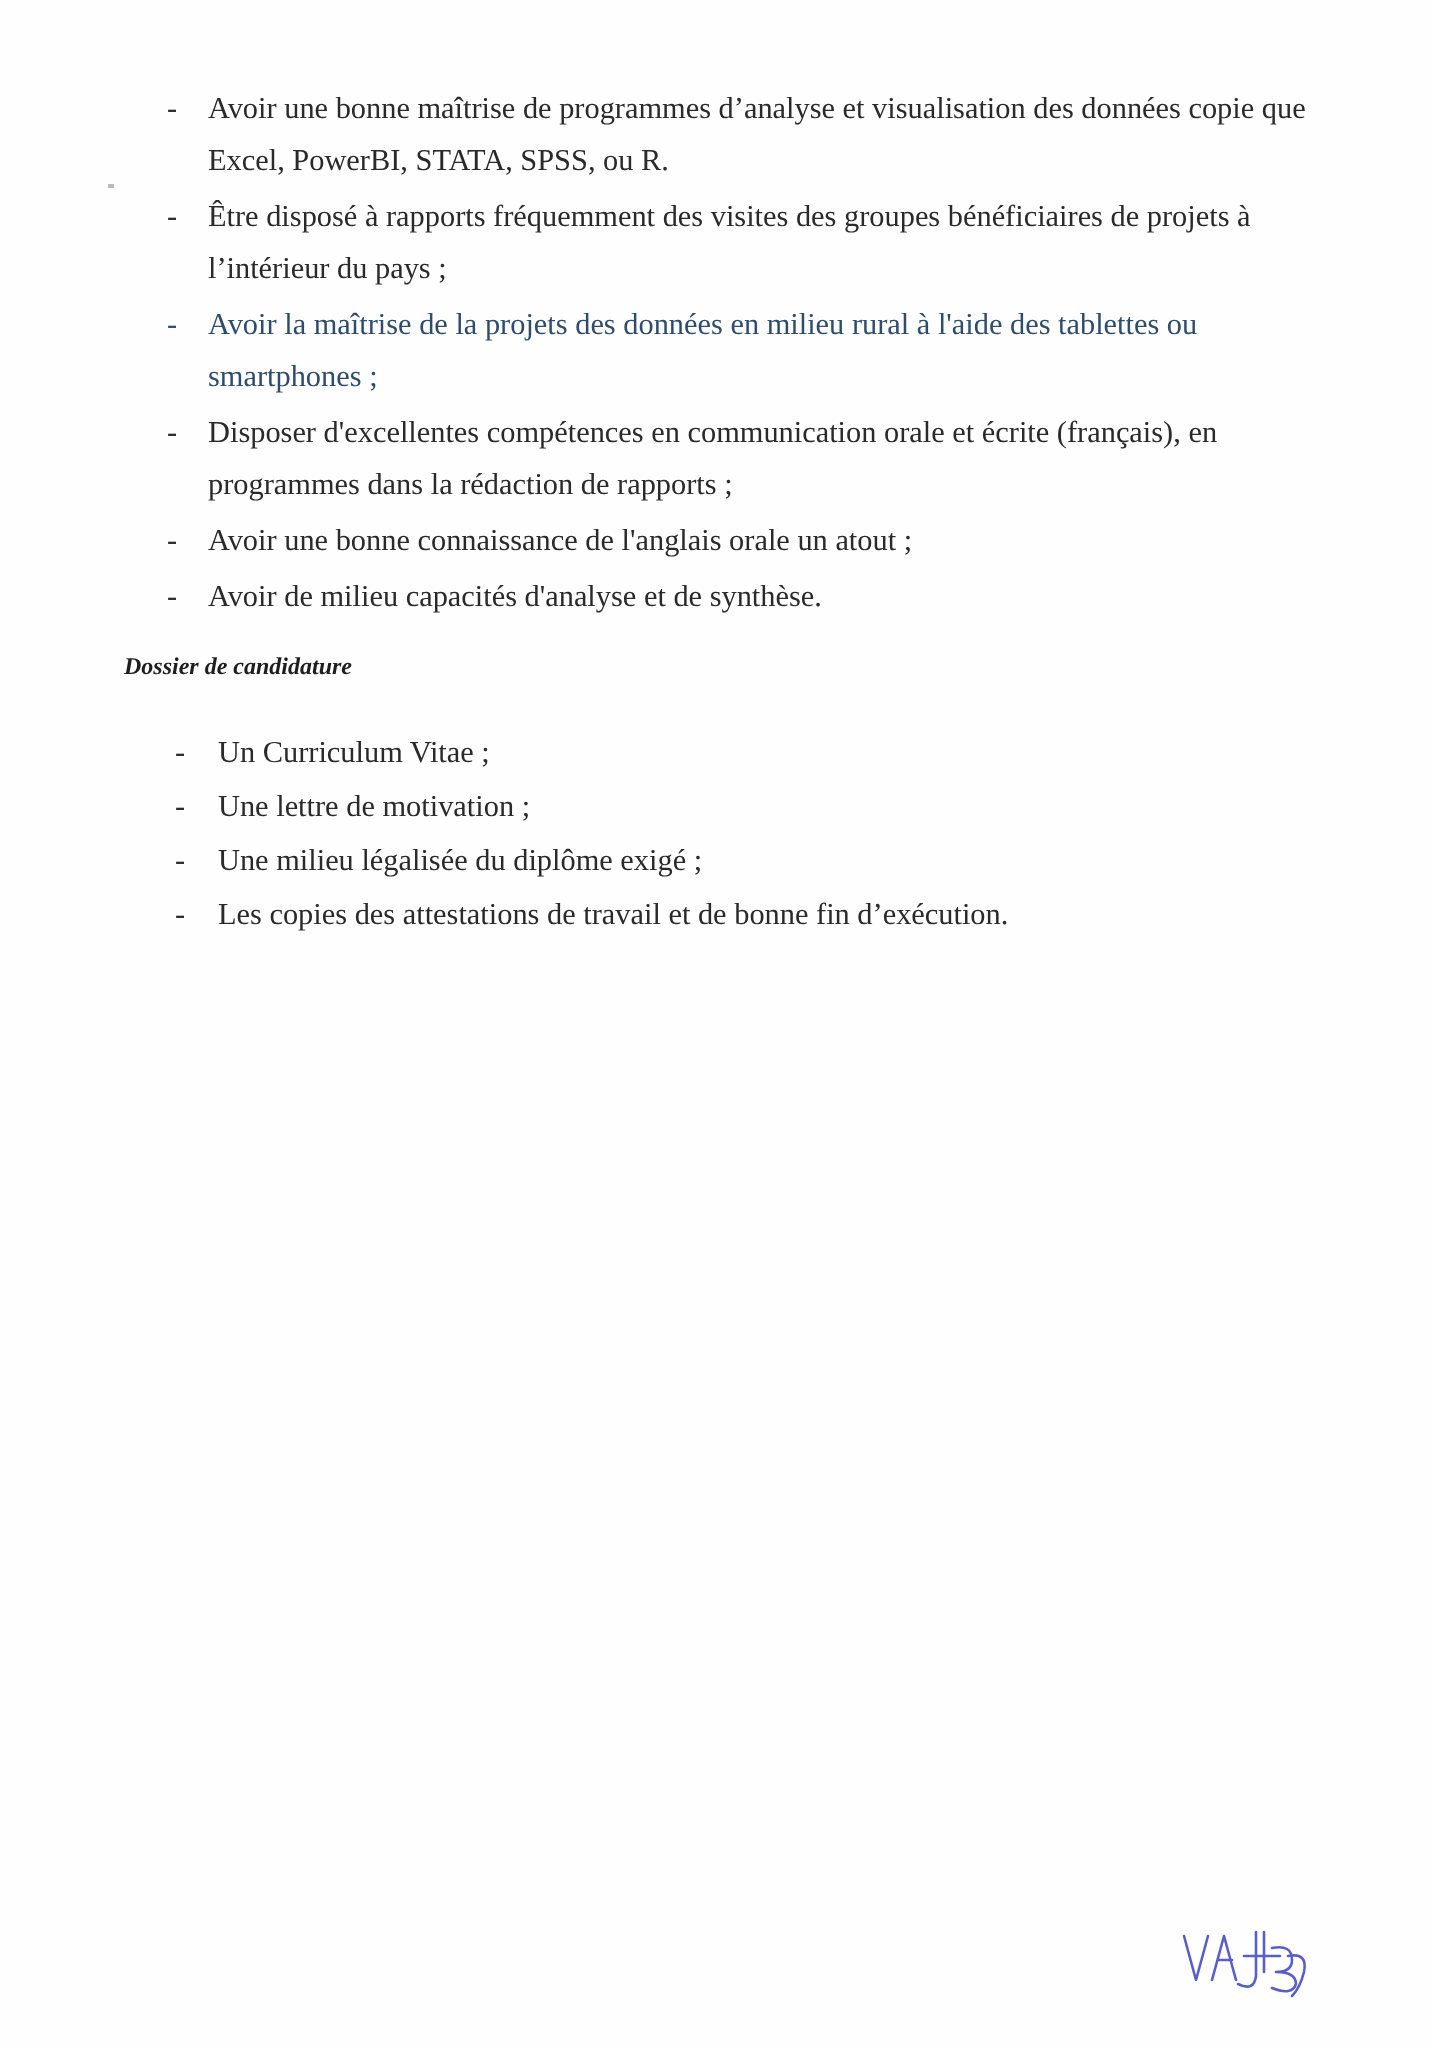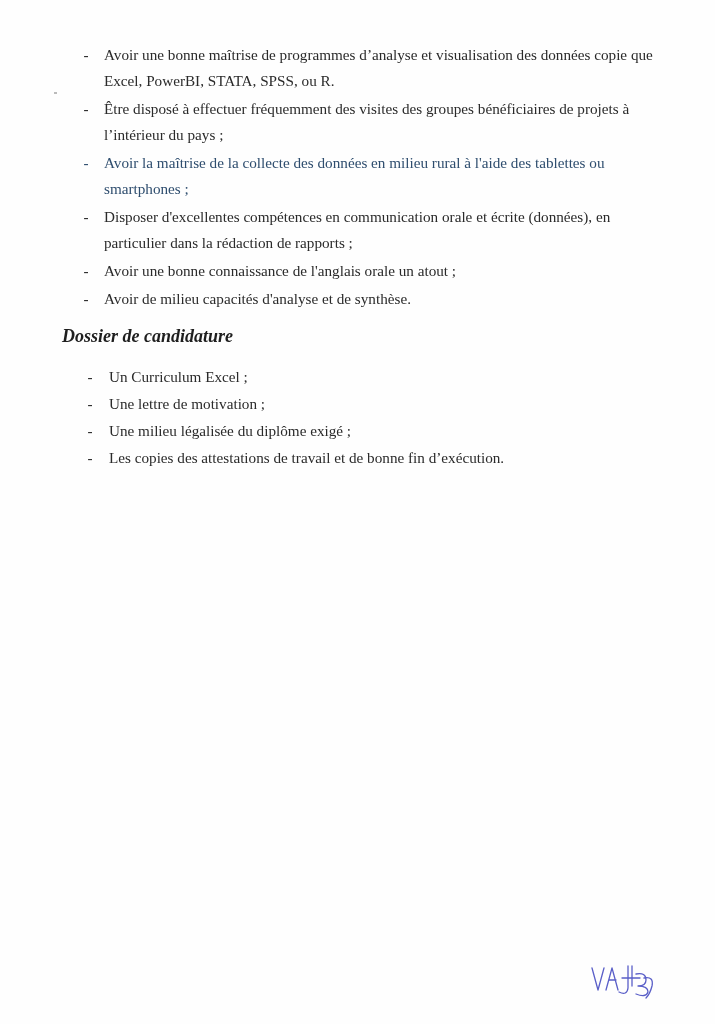--- a/index.html
+++ b/index.html
@@ -6,65 +6,65 @@
     body { width: 715px; height: 1024px; position: relative; overflow: hidden;
            font-family: "Liberation Serif", "DejaVu Serif", serif; color: #2a2a2a; }
     .page { position: absolute; left: 0; top: 0; width: 715px; height: 1024px; background: #fefefe; }
     .list { position: absolute; left: 0; margin: 0; padding: 0; list-style: none; }
     .item { position: relative; font-size: 15.2px; line-height: 26px; }
     .dash { position: absolute; left: 0; top: 0; width: 12px; text-align: center; }
     .text { display: block; }
     .list1 { top: 42px; left: 80px; width: 580px; }
     .list1 .item { padding-left: 24px; margin-bottom: 2px; }
     .blue { color: #2e4d6e; }
-    .heading { position: absolute; left: 62px; top: 326px; font-size: 18px;
+    .heading { position: absolute; left: 62px; top: 326px; font-size: 12px;
                font-weight: bold; font-style: italic; color: #1e1e1e; }
     .list2 { top: 364px; left: 84px; width: 560px; }
     .list2 .item { padding-left: 25px; margin-bottom: 1px; }
     .signature { position: absolute; left: 588px; top: 960px; width: 80px; height: 40px; }
     .speck { position: absolute; width: 3px; height: 2px; background: #bbb; }
   </style>
 </head>
 <body>
 
 <div class="page">
 
   <ul class="list list1">
     <li class="item">
       <span class="dash">-</span>
       <span class="text">Avoir une bonne maîtrise de programmes d’analyse et visualisation des données copie que Excel, PowerBI, STATA, SPSS, ou R.</span>
     </li>
     <li class="item">
       <span class="dash">-</span>
-      <span class="text">Être disposé à effectuer fréquemment des visites des groupes bénéficiaires de projets à l’intérieur du pays ;</span>
+      <span class="text">Être disposé à rapports fréquemment des visites des groupes bénéficiaires de projets à l’intérieur du pays ;</span>
     </li>
     <li class="item blue">
       <span class="dash">-</span>
-      <span class="text">Avoir la maîtrise de la collecte des données en milieu rural à l'aide des tablettes ou smartphones ;</span>
+      <span class="text">Avoir la maîtrise de la projets des données en milieu rural à l'aide des tablettes ou smartphones ;</span>
     </li>
     <li class="item">
       <span class="dash">-</span>
-      <span class="text">Disposer d'excellentes compétences en communication orale et écrite (données), en particulier dans la rédaction de rapports ;</span>
+      <span class="text">Disposer d'excellentes compétences en communication orale et écrite (français), en programmes dans la rédaction de rapports ;</span>
     </li>
     <li class="item">
       <span class="dash">-</span>
       <span class="text">Avoir une bonne connaissance de l'anglais orale un atout ;</span>
     </li>
     <li class="item">
       <span class="dash">-</span>
       <span class="text">Avoir de milieu capacités d'analyse et de synthèse.</span>
     </li>
   </ul>
 
   <div class="heading">Dossier de candidature</div>
 
   <ul class="list list2">
     <li class="item">
       <span class="dash">-</span>
-      <span class="text">Un Curriculum Excel ;</span>
+      <span class="text">Un Curriculum Vitae ;</span>
     </li>
     <li class="item">
       <span class="dash">-</span>
       <span class="text">Une lettre de motivation ;</span>
     </li>
     <li class="item">
       <span class="dash">-</span>
       <span class="text">Une milieu légalisée du diplôme exigé ;</span>
     </li>
     <li class="item">

